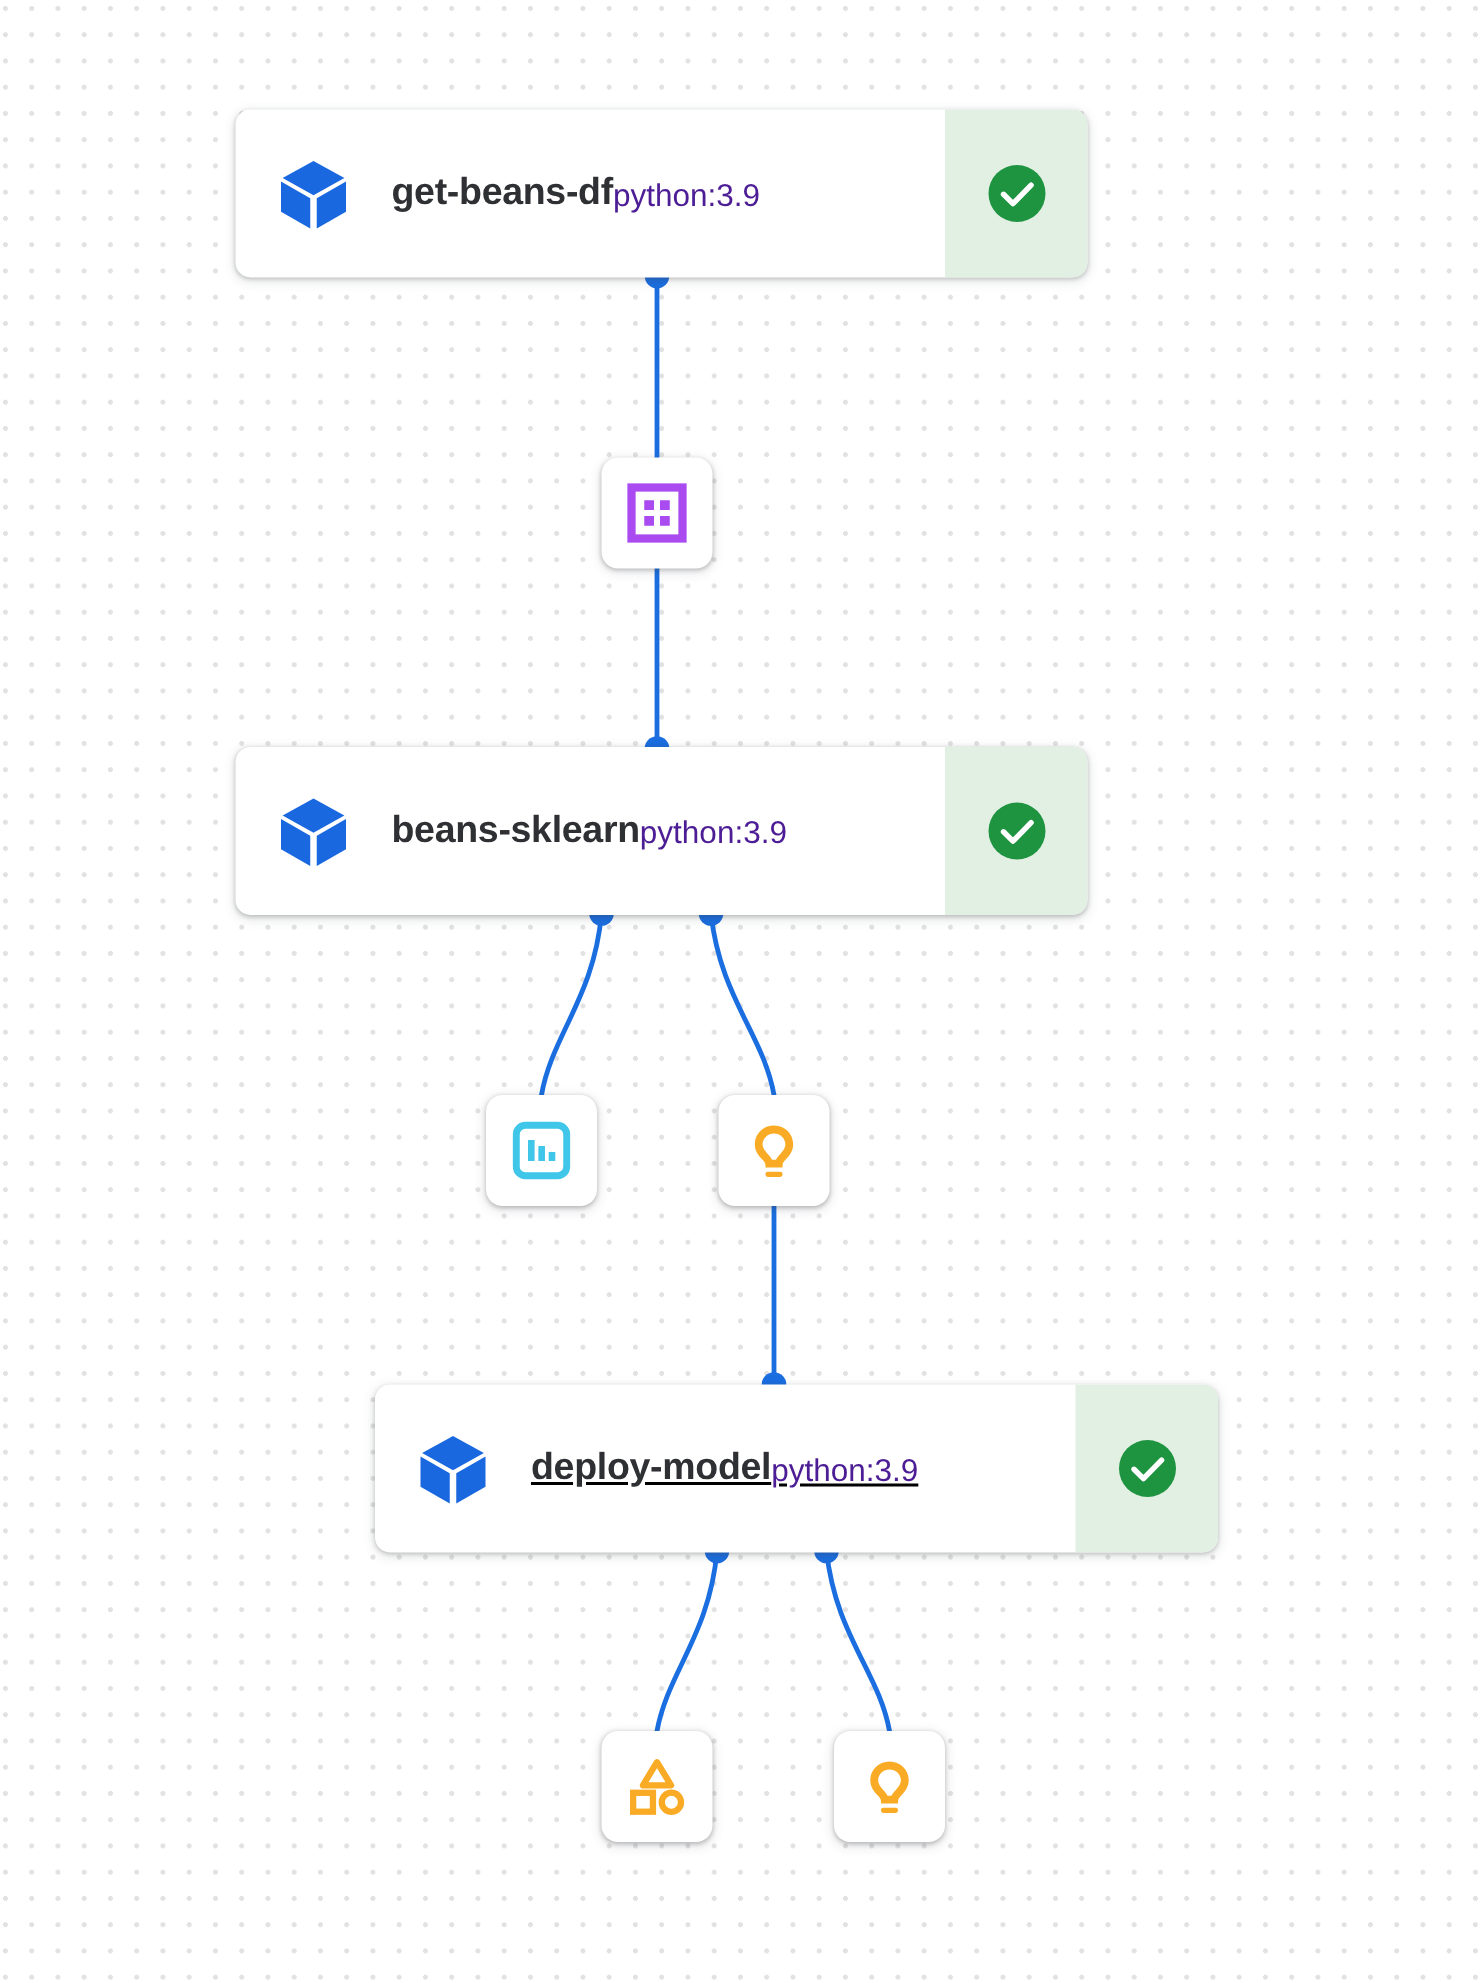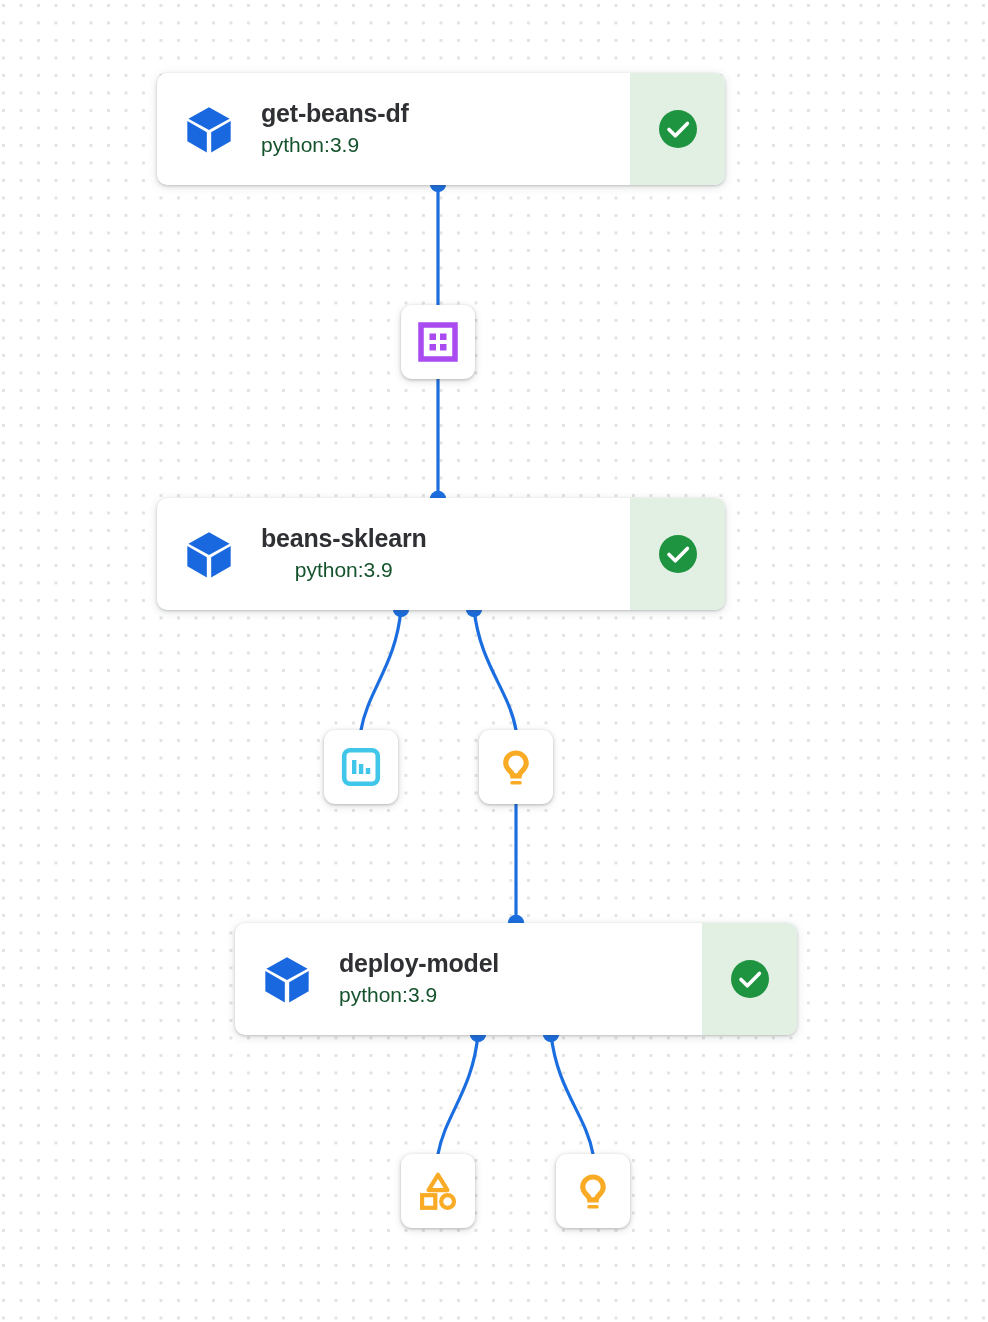--- a/index.html
+++ b/index.html
@@ -48,36 +48,36 @@
   }
   .step-cube {
     flex: 0 0 auto;
     width: 52px;
     height: 52px;
     display: block;
   }
   .step-text {
     margin-left: 26px;
     display: flex;
-    flex-direction: column;
+    flex-direction: row;
     justify-content: center;
     min-width: 0;
   }
   .step-title {
     font-size: 25px;
     font-weight: bold;
     color: #2f3033;
     line-height: 1.15;
     letter-spacing: -0.2px;
     white-space: nowrap;
   }
   .step-sub {
     font-size: 21px;
     font-weight: normal;
-    color: #14532d;
+    color: #4c1d95;
     line-height: 1.3;
     margin-top: 3px;
     white-space: nowrap;
   }
   .step-status {
     flex: 0 0 auto;
     width: 95px;
     background: #e2f0e4;
     display: flex;
     align-items: center;
@@ -174,21 +174,21 @@
         </div>
         <div class="step-status" style="background: rgb(226, 240, 228);">
           <span>
             <svg class="status-check" viewBox="0 0 44 44" xmlns="http://www.w3.org/2000/svg">
               <circle cx="22" cy="22" r="19" fill="#1e9340"></circle>
               <path d="M13 22.5 L19.3 28.8 L31.4 16.4" fill="none" stroke="#ffffff" stroke-width="3.6" stroke-linecap="round" stroke-linejoin="round"></path>
             </svg>
           </span>
         </div>
       </div>
-      <div class="step-node" style="left: 235px; top: 923px; width: 562px; height: 112px;">
+      <div class="step-node" style="left: 250px; top: 923px; width: 562px; height: 112px; text-decoration: underline;">
         <div class="step-body">
           <span>
             <svg class="step-cube" viewBox="0 0 48 48" xmlns="http://www.w3.org/2000/svg">
               <path d="M24 4 L43 14.5 L24 25 L5 14.5 Z" fill="#1a68e0"></path>
               <path d="M4 16.6 L22 26.9 L22 45.6 L4 35.3 Z" fill="#1a68e0"></path>
               <path d="M44 16.6 L26 26.9 L26 45.6 L44 35.3 Z" fill="#1a68e0"></path>
             </svg>
           </span>
           <span class="step-text">
             <span class="step-title">deploy-model</span>

